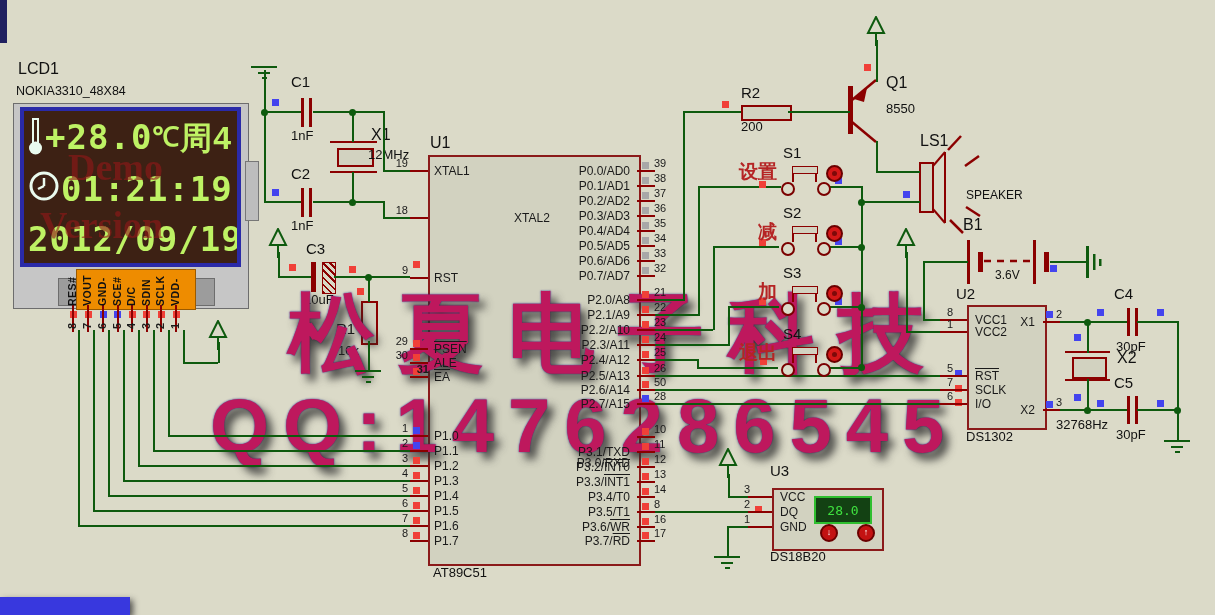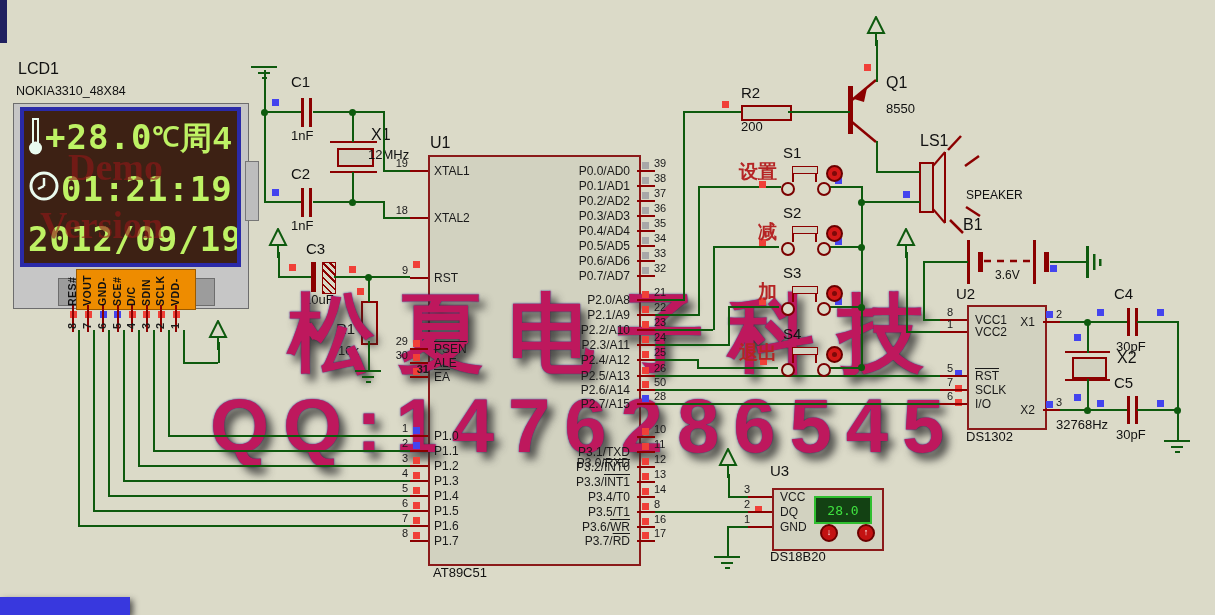--- a/index.html
+++ b/index.html
@@ -380,21 +380,21 @@
     </svg>
     <svg width="22" height="30" viewBox="0 0 22 30" style="position: absolute; left: 717px; top: 448px;">
       <polygon points="11,1 3,17 19,17" fill="none" stroke="#0E5A0E" stroke-width="2"></polygon>
       <line x1="11" y1="17" x2="11" y2="30" stroke="#0E5A0E" stroke-width="2"></line>
     </svg>
     <div class="stub" style="left: 410px; top: 170px; width: 18px; height: 2px;"></div>
     <div class="pinnum" style="left: 378px; top: 157px; width: 30px; text-align: right;">19</div>
     <div class="pinlbl" style="left: 434px; top: 164px; width: 196px; text-align: left;"><span>XTAL1</span></div>
     <div class="stub" style="left: 410px; top: 217px; width: 18px; height: 2px;"></div>
     <div class="pinnum" style="left: 378px; top: 204px; width: 30px; text-align: right;">18</div>
-    <div class="pinlbl" style="left: 434px; top: 211px; width: 196px; text-align: left;"><span>XTAL2</span></div>
+    <div class="pinlbl" style="left: 434px; top: 211px; width: 196px; text-align: center;"><span>XTAL2</span></div>
     <div class="stub" style="left: 410px; top: 277px; width: 18px; height: 2px;"></div>
     <div class="pinnum" style="left: 378px; top: 264px; width: 30px; text-align: right;">9</div>
     <div class="pinlbl" style="left: 434px; top: 271px; width: 196px; text-align: left;"><span>RST</span></div>
     <div class="stub" style="left: 410px; top: 348px; width: 18px; height: 2px;"></div>
     <div class="pinnum" style="left: 378px; top: 335px; width: 30px; text-align: right;">29</div>
     <div class="pinlbl" style="left: 434px; top: 342px; width: 196px; text-align: left;"><span class="ov">PSEN</span></div>
     <div class="stub" style="left: 410px; top: 362px; width: 18px; height: 2px;"></div>
     <div class="pinnum" style="left: 378px; top: 349px; width: 30px; text-align: right;">30</div>
     <div class="pinlbl" style="left: 434px; top: 356px; width: 196px; text-align: left;"><span>ALE</span></div>
     <div class="stub" style="left: 410px; top: 376px; width: 18px; height: 2px;"></div>

